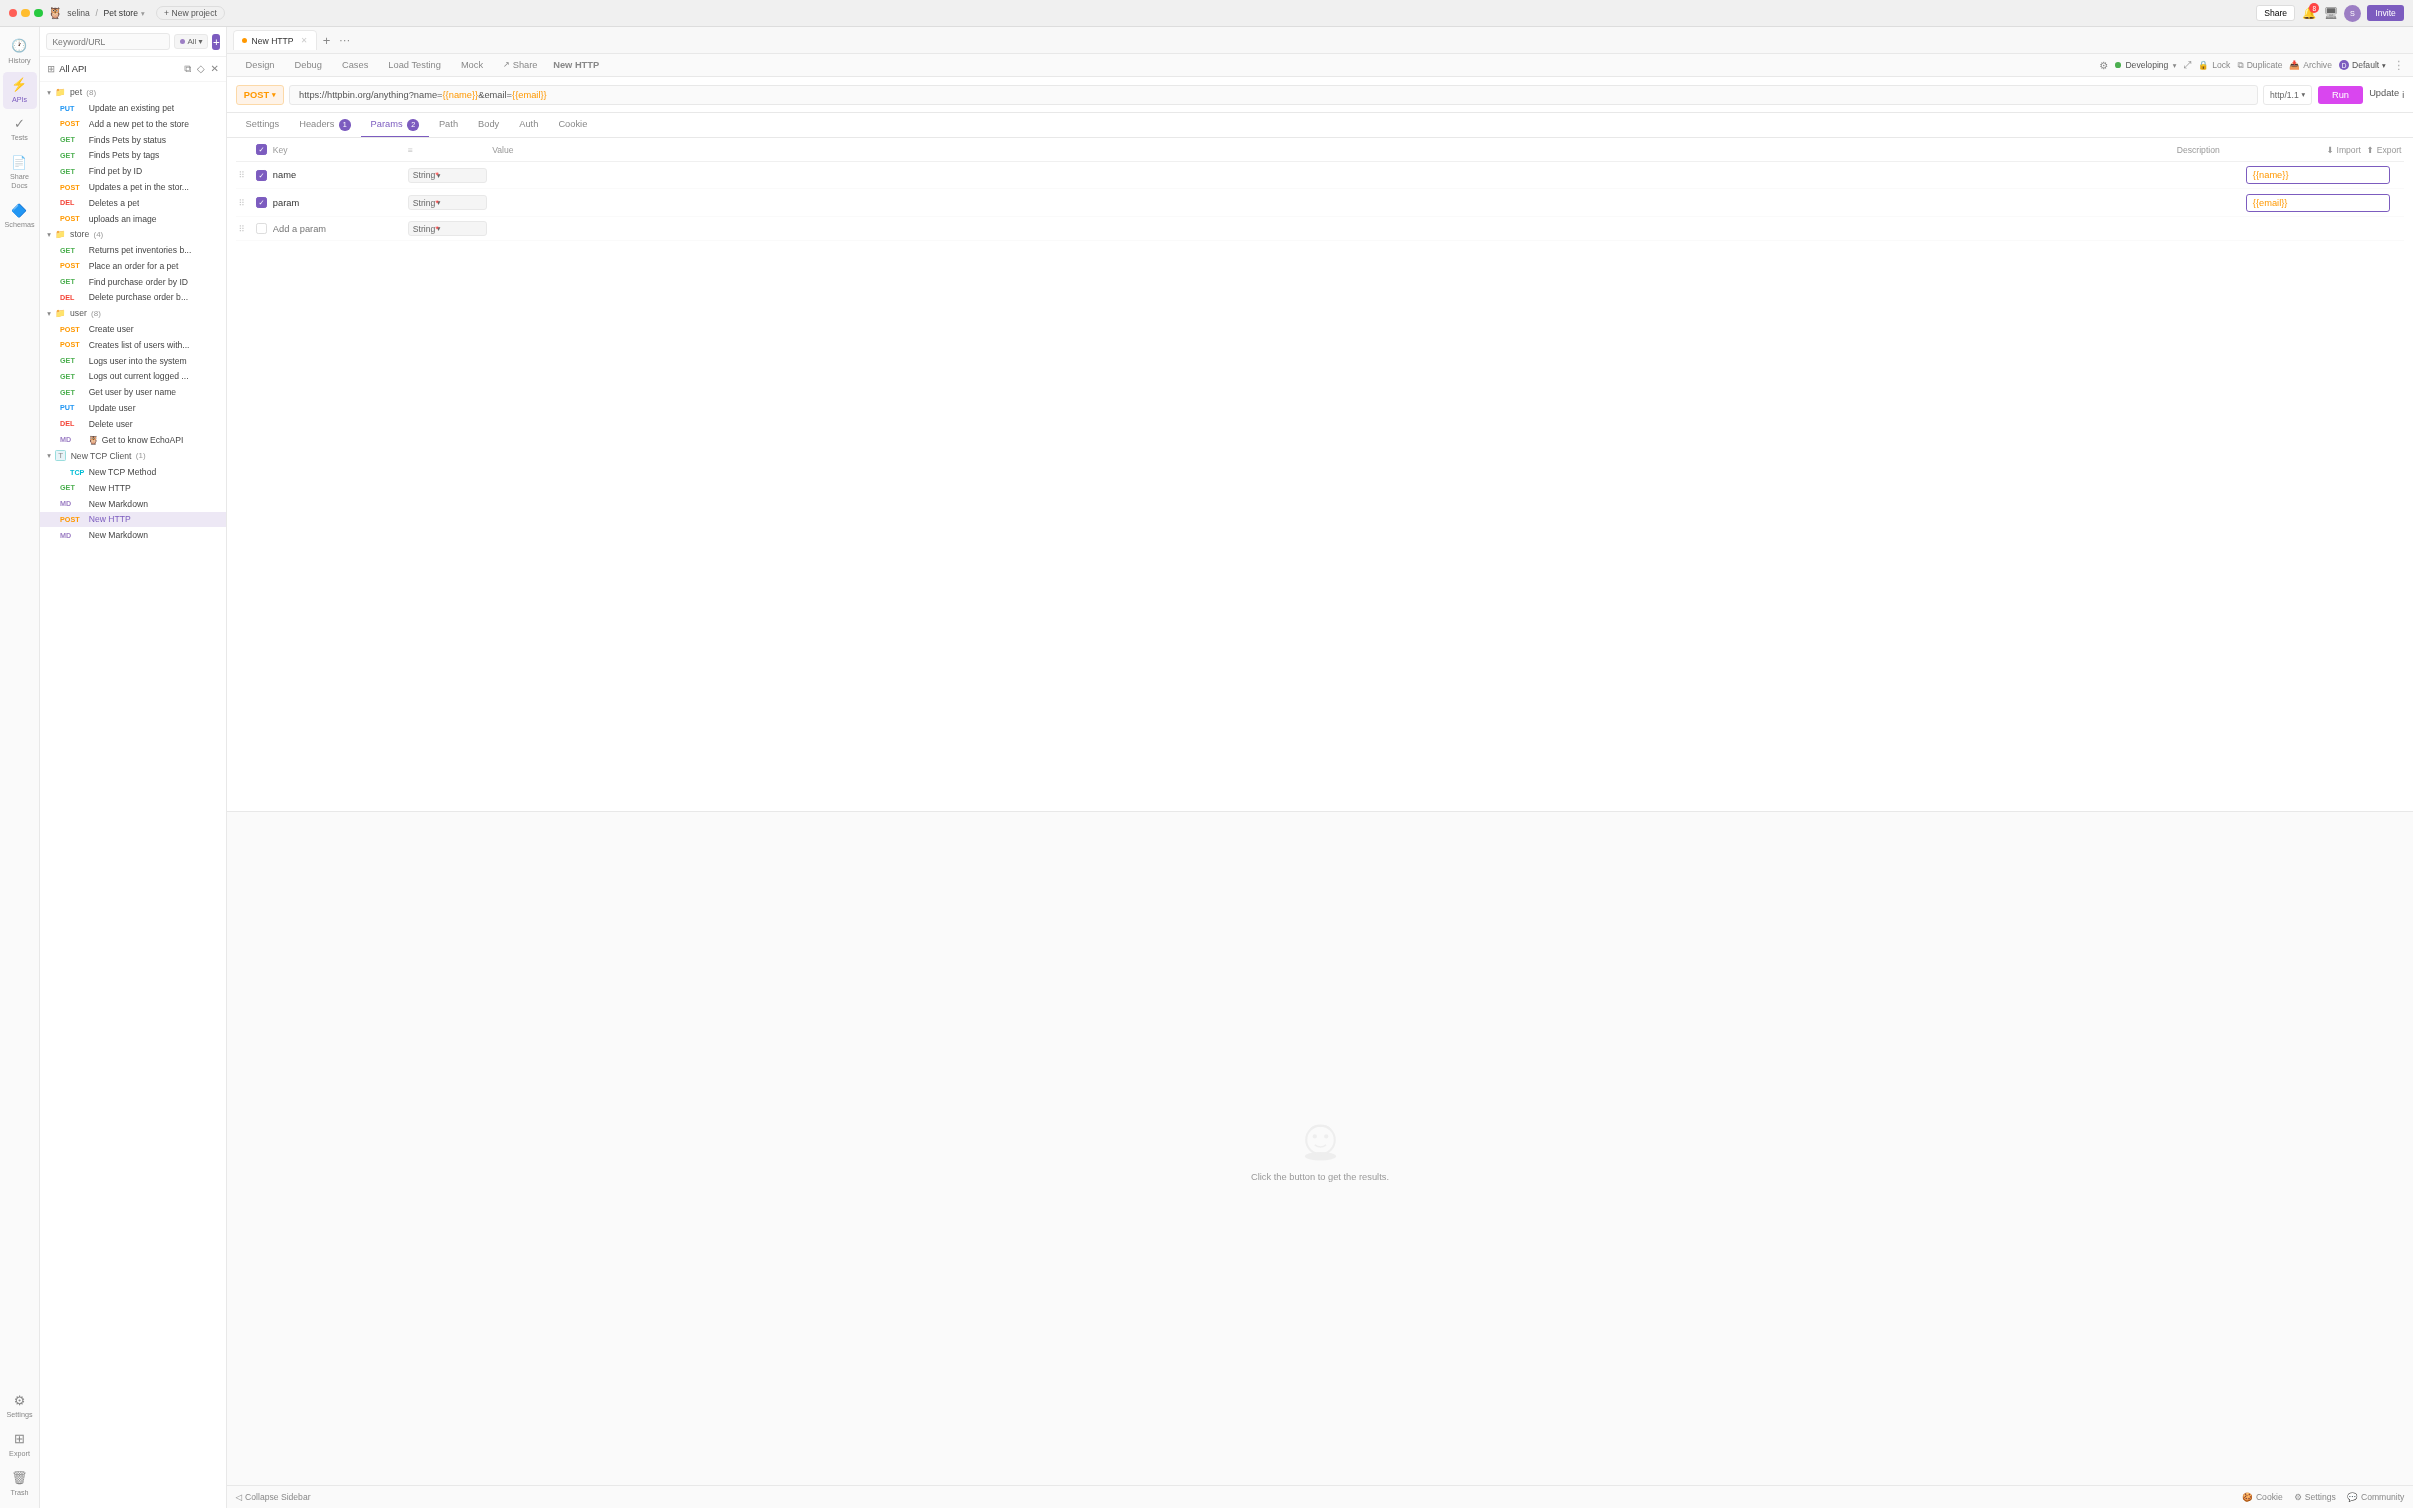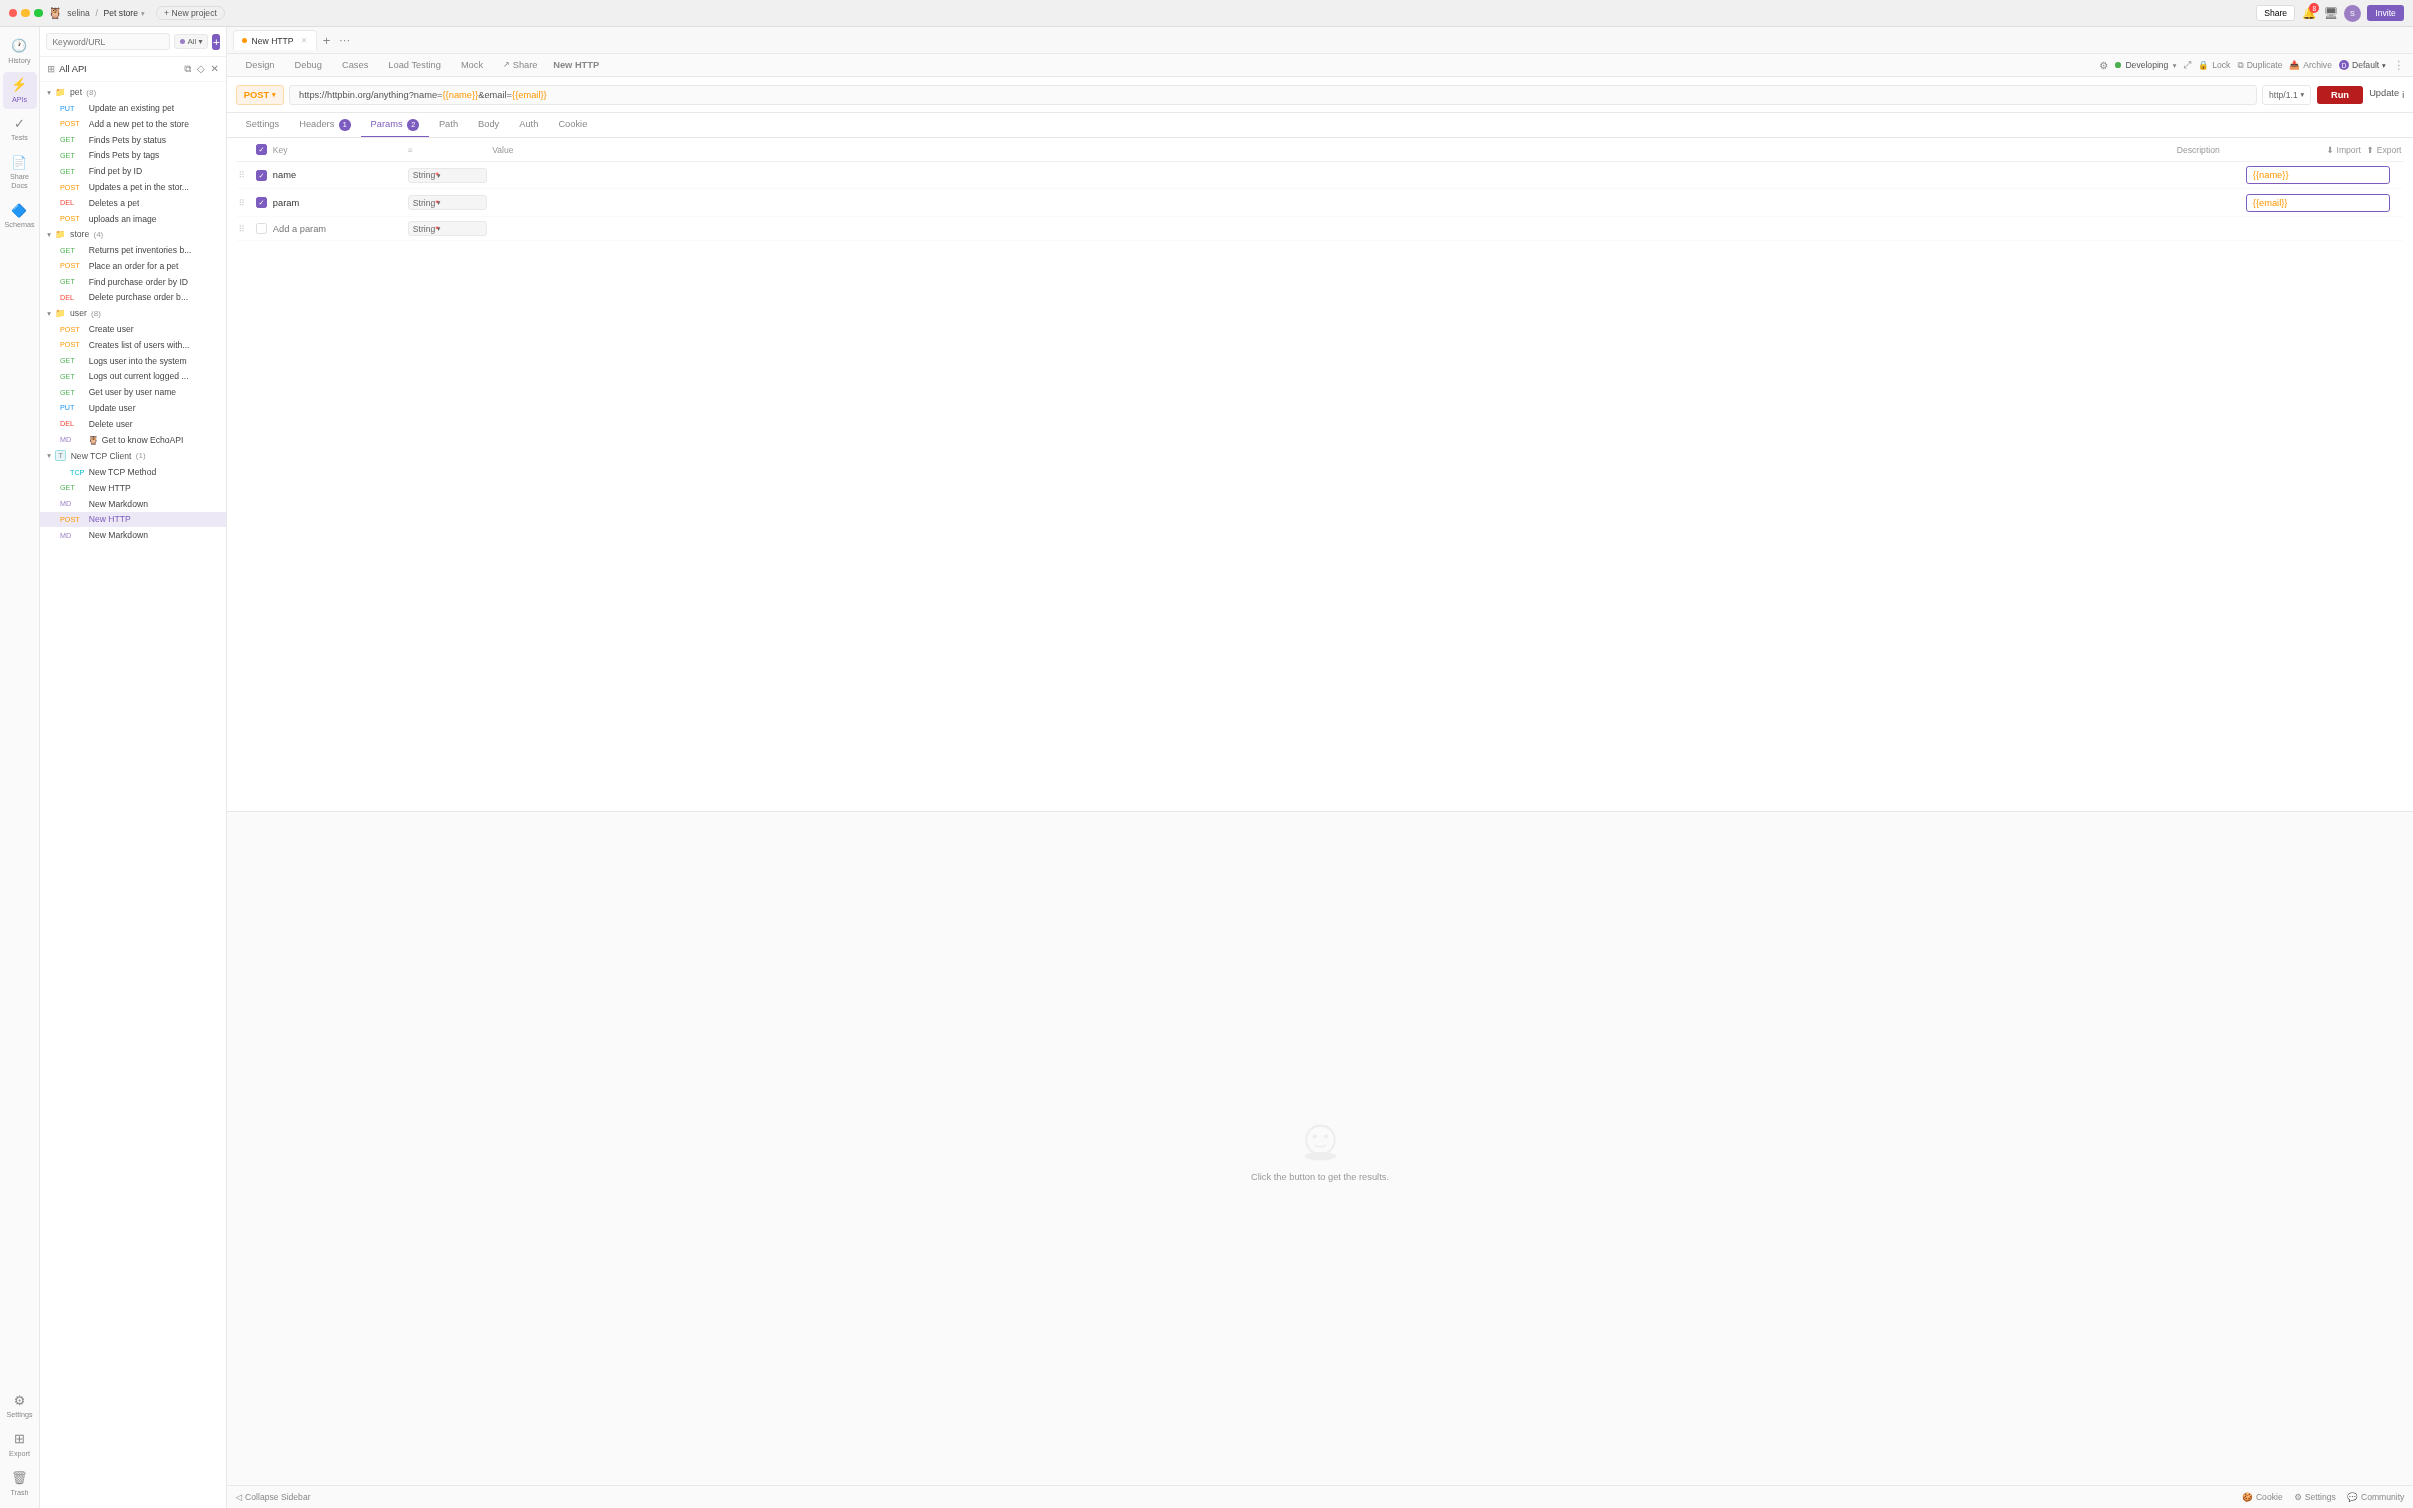--- a/index.html
+++ b/index.html
@@ -43,21 +43,21 @@
     .search-filter { font-size: 8px; color: #666; background: #f5f5f5; border: 0.7px solid #e8e8e8; border-radius: 2.9px; padding: 2.2px 4.3px; display: flex; align-items: center; gap: 2.2px; }
     .add-btn { width: 16px; height: 16px; background: #7c5cbf; border-radius: 2.9px; display: flex; align-items: center; justify-content: center; color: white; font-size: 11.5px; cursor: pointer; }
 
     .api-header { padding: 5.7px 7.2px; display: flex; align-items: center; gap: 4.3px; font-size: 9.3px; color: #333; border-bottom: 0.7px solid #f5f5f5; }
     .api-header-actions { margin-left: auto; display: flex; gap: 5.7px; color: #888; font-size: 10px; cursor: pointer; }
 
     .tree { overflow-y: auto; flex: 1; padding: 2.9px 0; }
     .tree-item { padding: 2.9px 7.2px 2.9px 11.5px; display: flex; align-items: center; gap: 4.3px; cursor: pointer; font-size: 8.6px; color: #444; }
     .tree-item.active { background: #ede8f5; }
     .tree-item.active .item-name { color: #7c5cbf; }
-    .method-badge { font-size: 7.2px; font-weight: 400; min-width: 24.4px; text-align: left; }
+    .method-badge { font-size: 7.2px; font-weight: 700; min-width: 24.4px; text-align: left; }
     .method-get { color: #4caf50; }
     .method-post { color: #ff9800; }
     .method-put { color: #2196f3; }
     .method-del { color: #f44336; }
     .method-md { color: #9c7ec4; }
     .item-name { font-size: 8.6px; color: #444; overflow: hidden; text-overflow: ellipsis; white-space: nowrap; }
     .group-header { padding: 2.9px 7.2px; display: flex; align-items: center; gap: 4.3px; cursor: pointer; font-size: 8.6px; color: #555; font-weight: 500; }
     .group-count { color: #999; font-size: 8px; }
     .chevron { color: #888; font-size: 7.2px; }
     .folder-icon { color: #888; font-size: 8.6px; }
@@ -73,21 +73,21 @@
     .env-selector { display: flex; align-items: center; gap: 4.3px; font-size: 8.6px; color: #555; }
     .env-dot { width: 5.7px; height: 5.7px; border-radius: 50%; background: #4caf50; }
     .lock-btn, .dup-btn, .archive-btn { display: flex; align-items: center; gap: 2.9px; font-size: 8.6px; color: #888; cursor: pointer; }
 
     
     .request-bar { display: flex; align-items: center; gap: 5.7px; padding: 7.2px 8.6px; border-bottom: 0.7px solid #e8e8e8; }
     .method-selector { background: #fef3e8; border: 0.7px solid #fcd9a8; border-radius: 2.9px; padding: 4.3px 7.2px; font-size: 9.3px; font-weight: 700; color: #ff9800; cursor: pointer; display: flex; align-items: center; gap: 2.9px; }
     .url-input { flex: 1; border: 0.7px solid #e8e8e8; border-radius: 2.9px; padding: 4.3px 8.6px; font-size: 9.3px; color: #555; background: #fafafa; }
     .url-var { color: #ff9800; }
     .http-version { border: 0.7px solid #e8e8e8; border-radius: 2.9px; padding: 4.3px 5.7px; font-size: 8.6px; color: #666; background: white; display: flex; align-items: center; gap: 2.9px; cursor: pointer; }
-    .run-btn { background: #b91c1c; color: white; border: none; border-radius: 2.9px; padding: 4.3px 14.4px; font-size: 9.3px; font-weight: 700; cursor: pointer; }
+    .run-btn { background: #d946ef; color: white; border: none; border-radius: 2.9px; padding: 4.3px 14.4px; font-size: 9.3px; font-weight: 400; cursor: pointer; }
     .update-btn { color: #555; font-size: 9.3px; cursor: pointer; display: flex; gap: 2.9px; }
 
     
     .sub-tabs { display: flex; gap: 0; border-bottom: 0.7px solid #e8e8e8; padding: 0 8.6px; }
     .sub-tab { padding: 5.7px 10px; font-size: 9.3px; color: #888; cursor: pointer; border-bottom: 1.4px solid transparent; }
     .sub-tab.active { color: #7c5cbf; border-bottom-color: #7c5cbf; font-weight: 500; }
     .tab-badge { display: inline-flex; align-items: center; justify-content: center; background: #7c5cbf; color: white; border-radius: 5.7px; font-size: 7.2px; padding: 0 3.6px; min-width: 11.5px; height: 11.5px; margin-left: 2.2px; }
 
     
     .params-table { padding: 0 8.6px; flex: 1; overflow-y: auto; }

